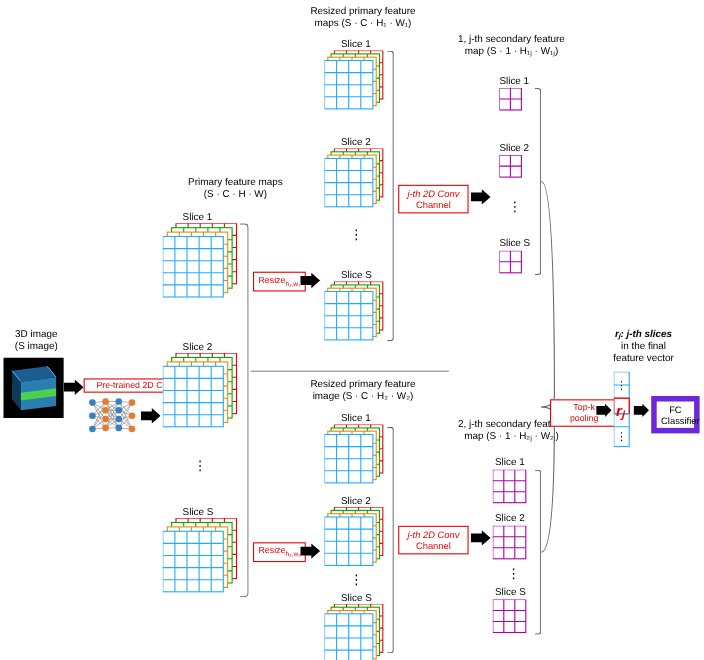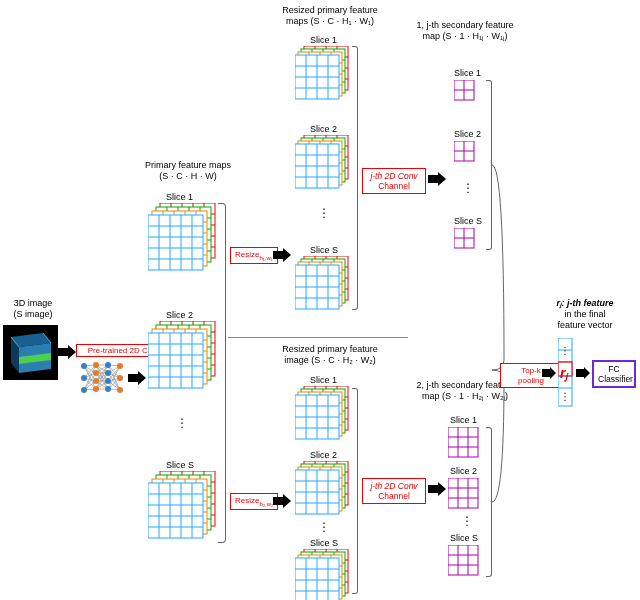--- a/index.html
+++ b/index.html
@@ -1,20 +1,20 @@
 <!DOCTYPE html>
 <html><head>
 <meta charset="utf-8">
 <style>
   * { box-sizing: border-box; margin: 0; padding: 0; }
   body { font-family: Arial, sans-serif; font-size: 9px; background: #fff; width: 640px; height: 600px; position: relative; overflow: hidden; }
   .label { position: absolute; text-align: center; line-height: 1.2; }
   .red { color: #e00; }
   .redbox { border: 1px solid #e00; color: #e00; padding: 2px 4px; background: #fff; font-size: 8.5px; text-align: center; }
-  .box { border: 2px solid #6d28d9; padding: 2px 4px; background: #fff; font-size: 8.5px; text-align: center; }
+  .box { border: 5px solid #6d28d9; padding: 2px 4px; background: #fff; font-size: 8.5px; text-align: center; }
   .bracket { position: absolute; border: 1px solid #666; border-left: none; }
   .vdots { position: absolute; font-size: 12px; letter-spacing: 0; line-height: 0.5; }
   svg.arrow { position: absolute; }
   .divider { position: absolute; border-top: 1px solid #888; height: 0; }
   .fv-container { position: absolute; }
 </style>
 </head>
 <body>
 
 <div class="label" style="left:8px; top:298px; width:50px;">
@@ -96,21 +96,21 @@
     <circle cx="42" cy="6" r="3" fill="#e47b2e"></circle>
       <circle cx="42" cy="18" r="3" fill="#e47b2e"></circle>
       <circle cx="42" cy="30" r="3" fill="#e47b2e"></circle>
   </g>
 </svg>
 
 <svg class="arrow" style="left:128px; top:371px;" width="18" height="14">
     <polygon points="0,3 10,3 10,0 18,7 10,14 10,11 0,11" fill="#000"></polygon>
   </svg>
 
-<div class="label" style="left:128px; top:160px; width:120px;">
+<div class="label" style="left:154px; top:160px; width:120px;">
   <span>Primary feature maps</span><br>
   <span>(S · C · H · W)</span>
 </div>
 
 <div class="label" style="left:166px; top:192px;">Slice 1</div>
 <svg style="position:absolute; left:148px; top:203px;" width="72" height="72">
   <g fill="#fff" stroke-width="1">
     <g transform="translate(12,0)">
         <rect width="55" height="55" stroke="#e00"></rect>
         <line x1="11" y1="0" x2="11" y2="55" stroke="#e00"></line>
@@ -557,21 +557,21 @@
 <div class="bracket" style="left:352px; top:388px; width:6px; height:206px; border-radius:0 3px 3px 0;"></div>
 
 <div class="redbox" style="position:absolute; left:362px; top:478px; width:64px; line-height:1.2;">
   <span style="font-style:italic;">j-th 2D Conv</span><br>
   <span>Channel</span>
 </div>
 <svg class="arrow" style="left:428px; top:482px;" width="18" height="14">
     <polygon points="0,3 10,3 10,0 18,7 10,14 10,11 0,11" fill="#000"></polygon>
   </svg>
 
-<div class="label" style="left:400px; top:20px; width:130px;text-align:center;">
+<div class="label" style="left:400px; top:30px; width:130px;text-align:center;">
   <span>1, j-th secondary feature</span><br>
   <span>map  (S · 1 · H₁ⱼ · W₁ⱼ)</span>
 </div>
 
 <div class="label" style="left:454px; top:68px;">Slice 1</div>
 <svg style="position:absolute; left:454px; top:80px;" width="22" height="22">
     <g fill="#fff" stroke="#a0a" stroke-width="1">
       <rect width="20" height="20"></rect>
       <line x1="10" y1="0" x2="10" y2="20"></line>
       <line x1="0" y1="10" x2="20" y2="10"></line>
@@ -649,21 +649,21 @@
 
 <div class="redbox" style="position:absolute; left:500px; top:363px; width:62px; line-height:1.2; font-size:8px;">
   <span>Top-k</span><br>
   <span>pooling</span>
 </div>
 <svg class="arrow" style="left:542px; top:367px;" width="14" height="12">
     <polygon points="0,2 8,2 8,0 14,6 8,12 8,10 0,10" fill="#000"></polygon>
   </svg>
 
 <div class="label" style="left:540px; top:298px; width:90px;">
-  <span><b><i>rⱼ: j-th feature</i></b></span><br>
+  <span><b><i>rⱼ: j-th slices</i></b></span><br>
   <span>in the final</span><br>
   <span>feature vector</span>
 </div>
 
 <div class="fv-container" style="left:558px; top:338px;">
   <svg width="18" height="70">
     <rect x="0" y="0" width="14" height="68" fill="#fff" stroke="#2af" stroke-width="1"></rect>
     <line x1="0" y1="12" x2="14" y2="12" stroke="#2af"></line>
     <line x1="0" y1="24" x2="14" y2="24" stroke="#2af"></line>
     <rect x="0" y="24" width="14" height="14" fill="#fff" stroke="#e00" stroke-width="1.2"></rect>

